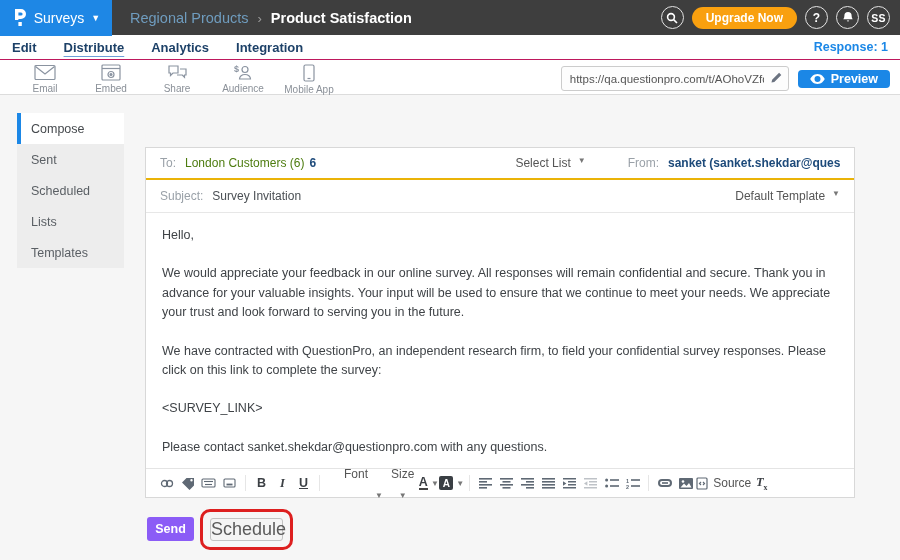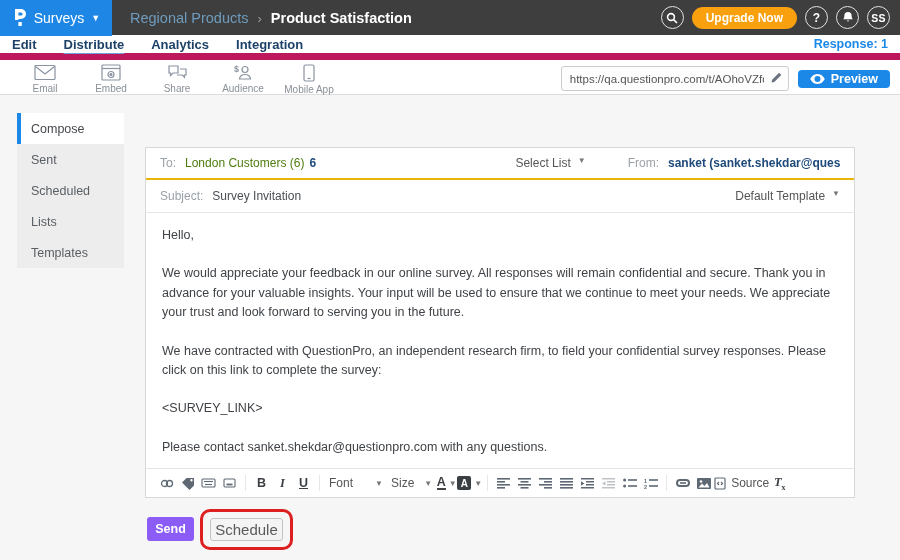--- a/index.html
+++ b/index.html
@@ -21,21 +21,21 @@
   .topbar-right { margin-left:auto; display:flex; align-items:center; gap:8px; margin-right:10px; }
   .circle-btn { width:23px; height:23px; border:1.5px solid #e3e3e3; border-radius:50%;
     display:flex; align-items:center; justify-content:center; color:#fff;
     font-size:12px; font-weight:700; cursor:pointer; }
   .avatar { font-size:10.5px; letter-spacing:.3px; }
   .upgrade { height:22px; padding:0 14px; background:#f9a00f; border-radius:11px;
     color:#fff; font-weight:700; font-size:12px; display:flex; align-items:center; cursor:pointer; }
 
   
   .nav { position:absolute; top:35px; left:0; width:900px; height:25px; background:#fff;
-    border-bottom:7px solid #be185d; display:flex; align-items:center; padding:0 12px;
+    border-bottom:1px solid #be185d; display:flex; align-items:center; padding:0 12px;
     gap:27px; font-size:13px; font-weight:700; color:#1d4168; z-index:4; }
   .nav-tab { cursor:pointer; }
   .nav-tab.active { text-decoration:underline; text-underline-offset:4px; text-decoration-color:#6d9fd8; }
   .response { margin-left:auto; color:#1b87e6; font-weight:700; font-size:12.5px; }
 
   
   .channelbar { position:absolute; top:60px; left:0; width:900px; height:35px; background:#fff;
     border-bottom:1px solid #dcdcdc; display:flex; align-items:flex-start; padding:4px 10px 0 12px; z-index:3; }
   .channel { width:66px; display:flex; flex-direction:column; align-items:center; gap:2px;
     color:#7d8691; cursor:pointer; }
@@ -81,37 +81,37 @@
   .editor-toolbar { height:29px; border-top:1px solid #e4e4e4; display:flex; align-items:center;
     padding:0 10px; flex:none; }
   .tb { display:flex; align-items:center; justify-content:center; height:22px; min-width:21px;
     color:#5f6974; cursor:pointer; }
   .tb.txt { font-size:12.5px; font-weight:700; color:#3c4045; }
   .tb.italic { font-style:italic; font-family:"Liberation Serif", serif; }
   .tb.under { text-decoration:underline; }
   .tb.dim { opacity:.4; }
   .sep { width:1px; height:16px; background:#e6e6e6; margin:0 5px; flex:none; }
   .drop-tb { display:flex; align-items:center; gap:10px; font-size:12px; color:#555;
-    cursor:pointer; padding:0 4px; }
+    cursor:pointer; padding:0 4px;flex-direction:column; }
   .color-a { font-size:12.5px; font-weight:700; color:#3c4045; border-bottom:2px solid #444;
     line-height:12px; }
   .bg-a { width:14px; height:14px; background:#3a3f44; color:#fff; border-radius:2px;
     font-size:10px; font-weight:700; display:flex; align-items:center; justify-content:center; }
   .src-label { font-size:12px; color:#555; margin-left:5px; }
   .tx { font-size:12.5px; font-weight:700; font-style:italic; color:#3c4045;
     font-family:"Liberation Serif", serif; }
   .tx sub { font-size:8px; font-style:normal; }
 
   
   .send-btn { position:absolute; left:147px; top:517px; width:47px; height:24px;
     background:#8b5cf6; border:none; border-radius:3px; color:#fff; font-size:12.5px;
     font-weight:700; cursor:pointer; font-family:"Liberation Sans", sans-serif; }
   .schedule-btn { position:absolute; left:210px; top:518px; width:73px; height:23px;
     background:#f4f4f4; border:1px solid #c3c3c3; border-radius:3px; color:#5a5a5a;
-    font-size:15px; cursor:pointer; font-family:"Liberation Sans", sans-serif; }
+    font-size:18px; cursor:pointer; font-family:"Liberation Sans", sans-serif; }
   .red-annotation { position:absolute; left:200px; top:509px; width:93px; height:41px;
     border:3px solid #dd1f1f; border-radius:10px; pointer-events:none; z-index:9; }
 </style>
 </head>
 <body>
 
 <div class="topbar">
   <div class="logo-block">
     <span>
       <svg width="15" height="19" viewBox="0 0 15 19">

